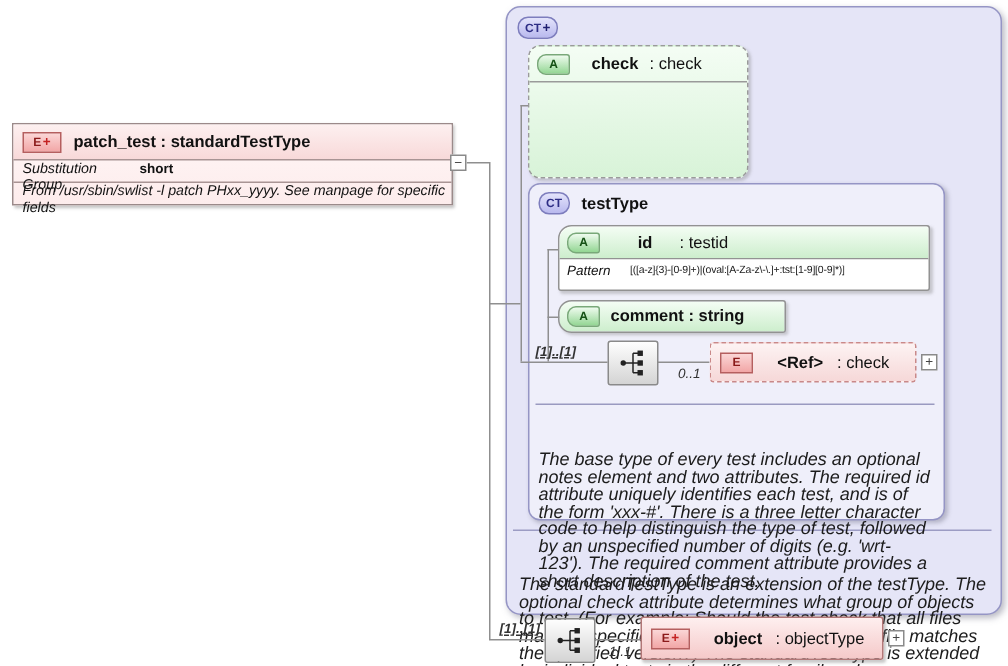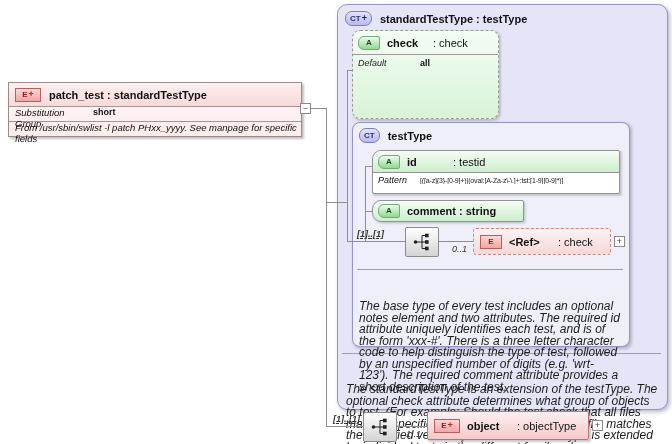--- a/index.html
+++ b/index.html
@@ -78,21 +78,21 @@
     border-radius:9px 2px 0 0;
   }
   .attr-single {
     height:22px; display:flex; align-items:center; padding-left:5px;
     background:linear-gradient(180deg,#f4fdf4,#cdeecd); border:1px solid #929292;
     border-radius:9px 2px 2px 9px; box-shadow:1.5px 1.5px 2px rgba(120,120,120,.35);
   }
   .pattern-row { display:flex; align-items:center; padding:2px 4px 0 5px; }
   .pattern-label { font-size:9px; font-style:italic; width:42px; flex:0 0 auto; }
   .pattern-val { font-size:7px; letter-spacing:-.15px; white-space:nowrap; overflow:hidden; color:#222; }
-  .name-col { font-size:11px; font-weight:bold; margin-left:7px; min-width:46px; white-space:nowrap; }
+  .name-col { font-size:11px; font-weight:bold; margin-left:7px; min-width:46px; white-space:nowrap;text-align:center; }
   .type-col { font-size:11px; font-weight:normal; white-space:nowrap; }
   
   .seqbox {
     position:absolute; z-index:2; width:32px; height:28px;
     background:linear-gradient(180deg,#fefefe,#d4d4d4); border:1px solid #8a8a8a; border-radius:2px;
     display:flex; align-items:center; justify-content:center;
   }
   
   .ref-notes {
     border:1px dashed #c98989; border-radius:3px;
@@ -121,21 +121,20 @@
 <body>
 
 <div id="stage">
 
   <div class="abs ct-outer" style="left:337px;top:4px;width:329px;height:404px;">
     <div class="hdr">
       <span class="icon-ct">
           <span>CT</span>
           <span class="plus">+</span>
         </span>
-      <span class="title">standardTestType : testType</span>
     </div>
     <div class="docsep" style="left:4px;top:348px;width:319px;"></div>
     <div class="doctext" style="left:8px;top:352px;width:314px;">The standardTestType is an extension of the testType.  The optional check attribute determines what group of objects to test.  (For example: Should the test check that all files match a specified version or that at least one file matches the specified version?)  The standardTestType is extended by individual tests in the different family schemas.</div>
   </div>
 
   <div class="abs ct-inner" style="left:352px;top:122px;width:276px;height:223px;z-index:1;">
     <div class="hdr">
       <span class="icon-ct">
           <span>CT</span>
         </span>
@@ -174,24 +173,20 @@
   </div>
   <div class="pm" style="left:300px;top:103px;">−</div>
 
   <div class="abs attr-check node" style="left:352px;top:30px;width:145px;height:87px;">
     <div class="hdr">
       <span class="icon-a">A</span>
       <span class="name-col">check</span>
       <span class="type-col">: check</span>
     </div>
     <div class="facet-rows">
-      <div class="facet-row">
-        <span class="facet-label">Default</span>
-        <span class="facet-val">all</span>
-      </div>
     </div>
   </div>
 
   <div class="abs attr-box node" style="left:372px;top:150px;width:246px;height:42px;">
     <div class="hdr">
       <span class="icon-a">A</span>
       <span class="name-col">id</span>
       <span class="type-col">: testid</span>
     </div>
     <div class="pattern-row">

